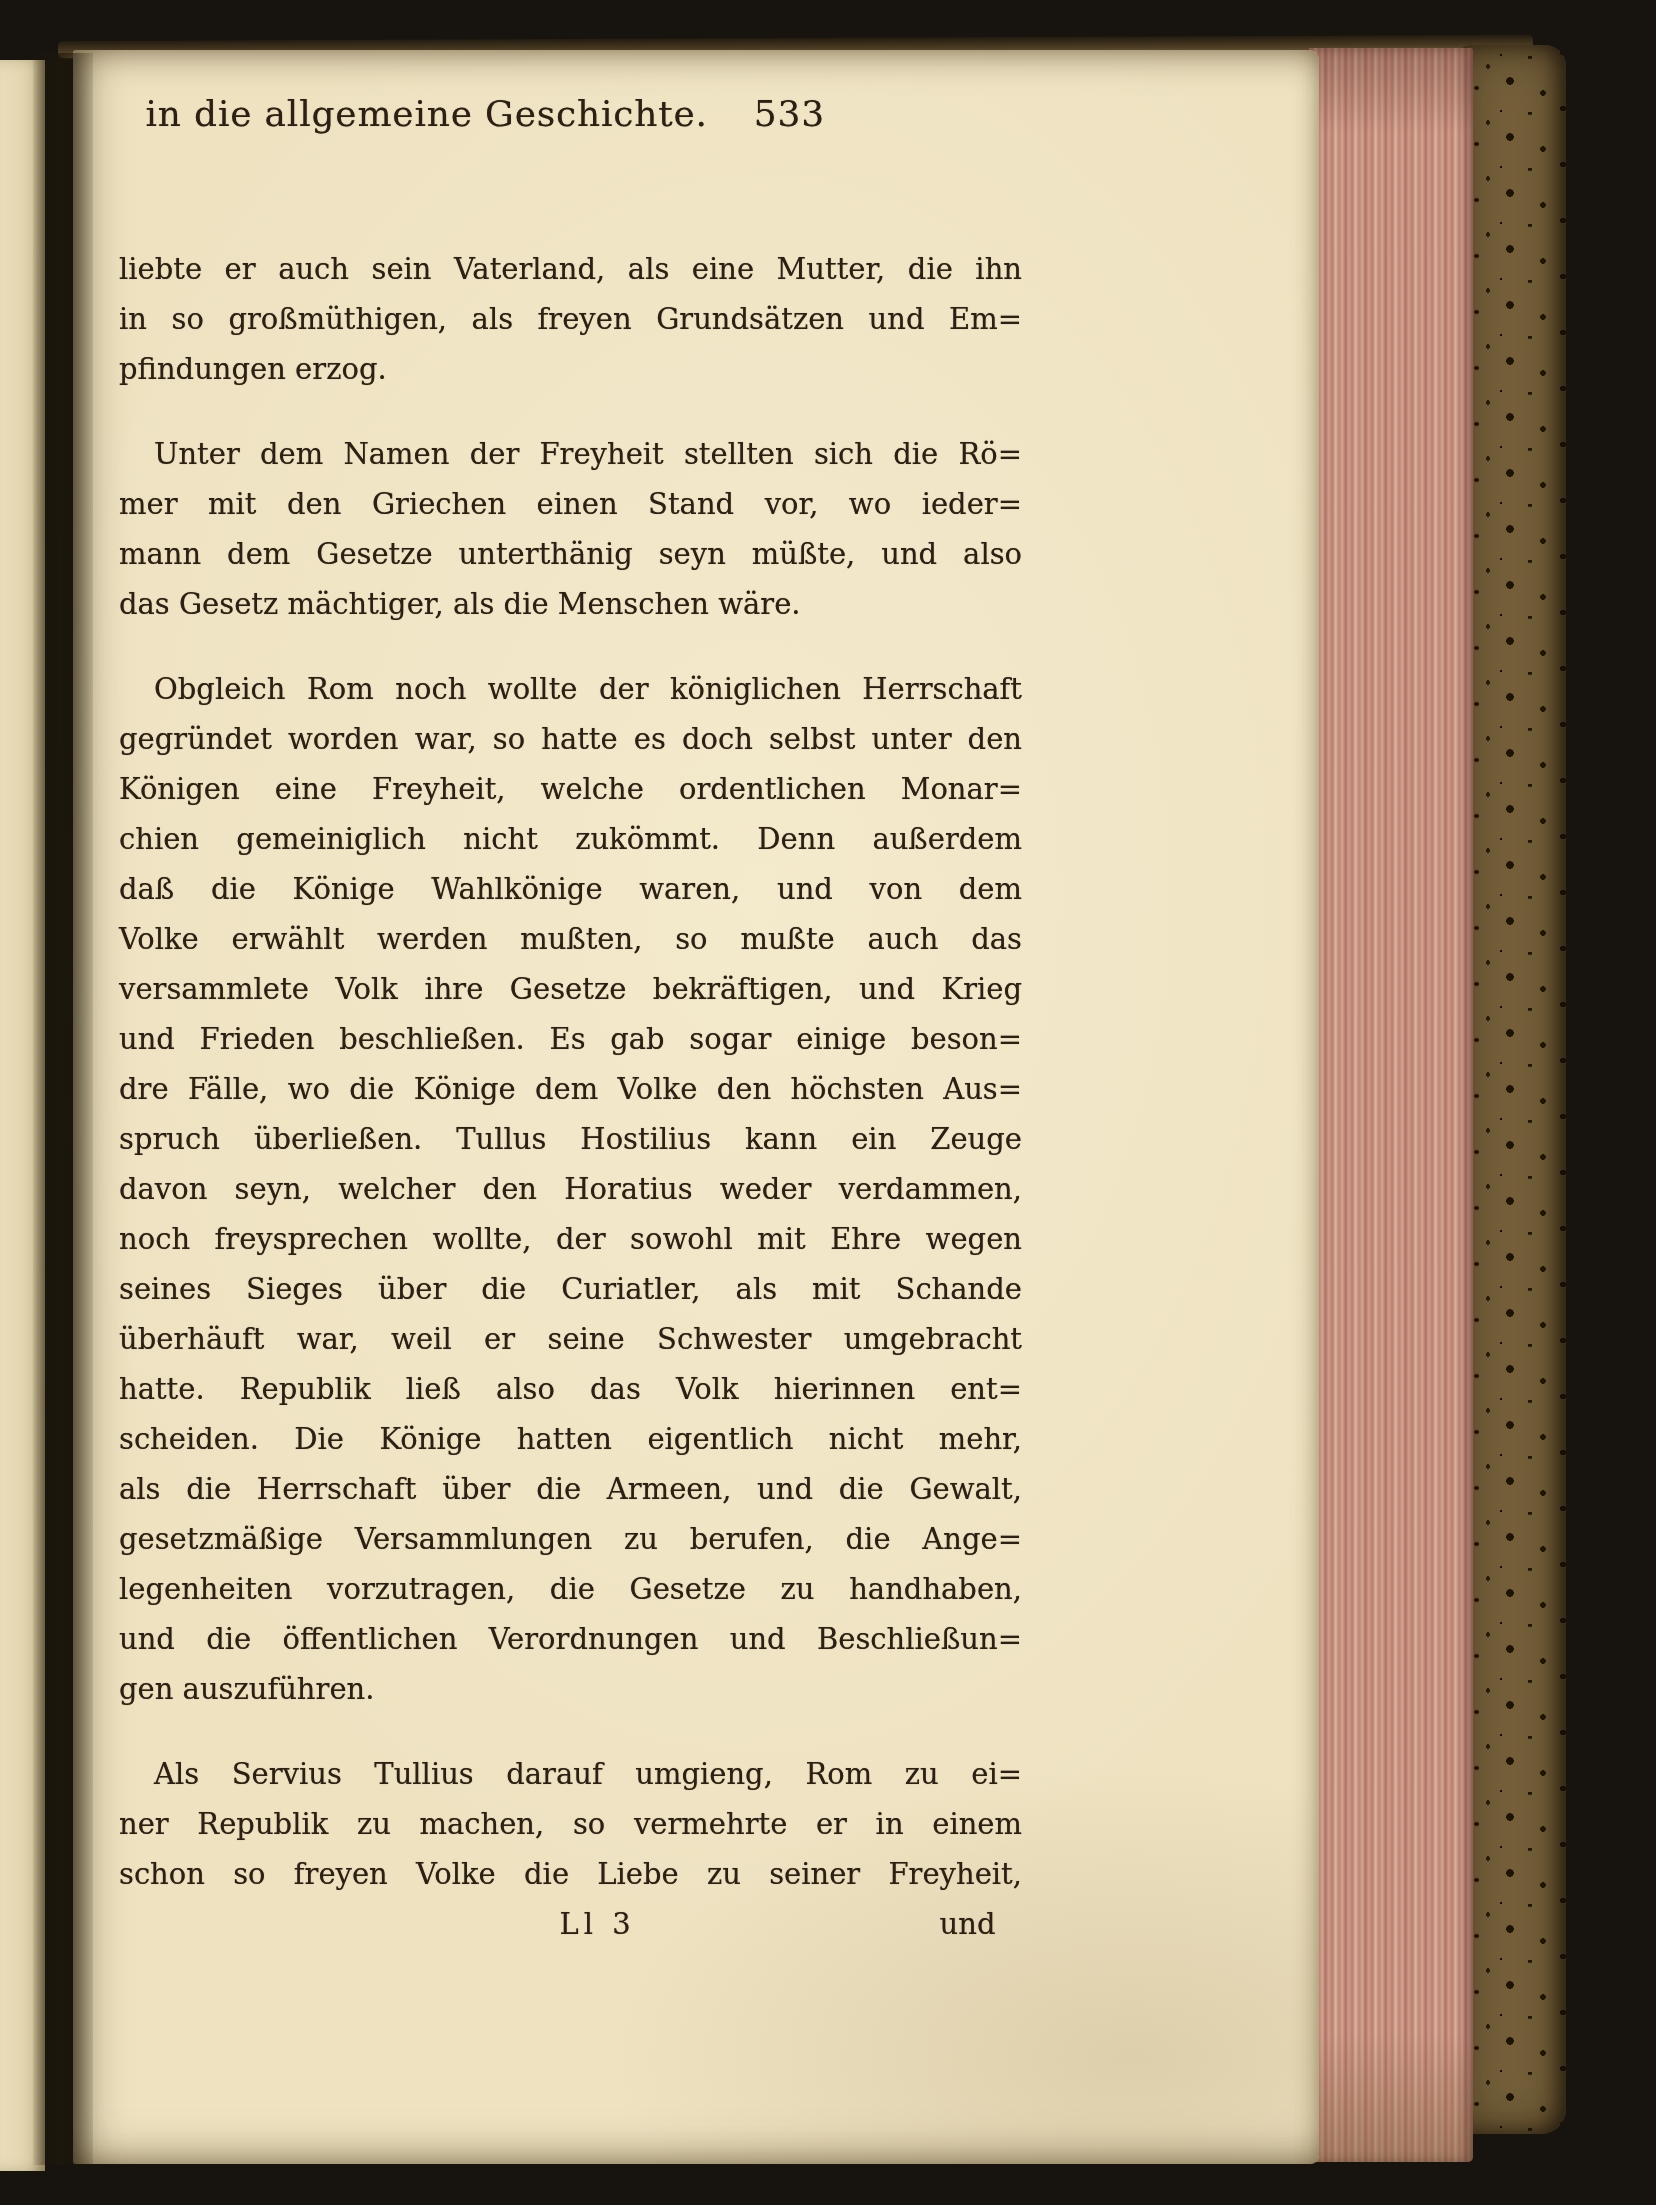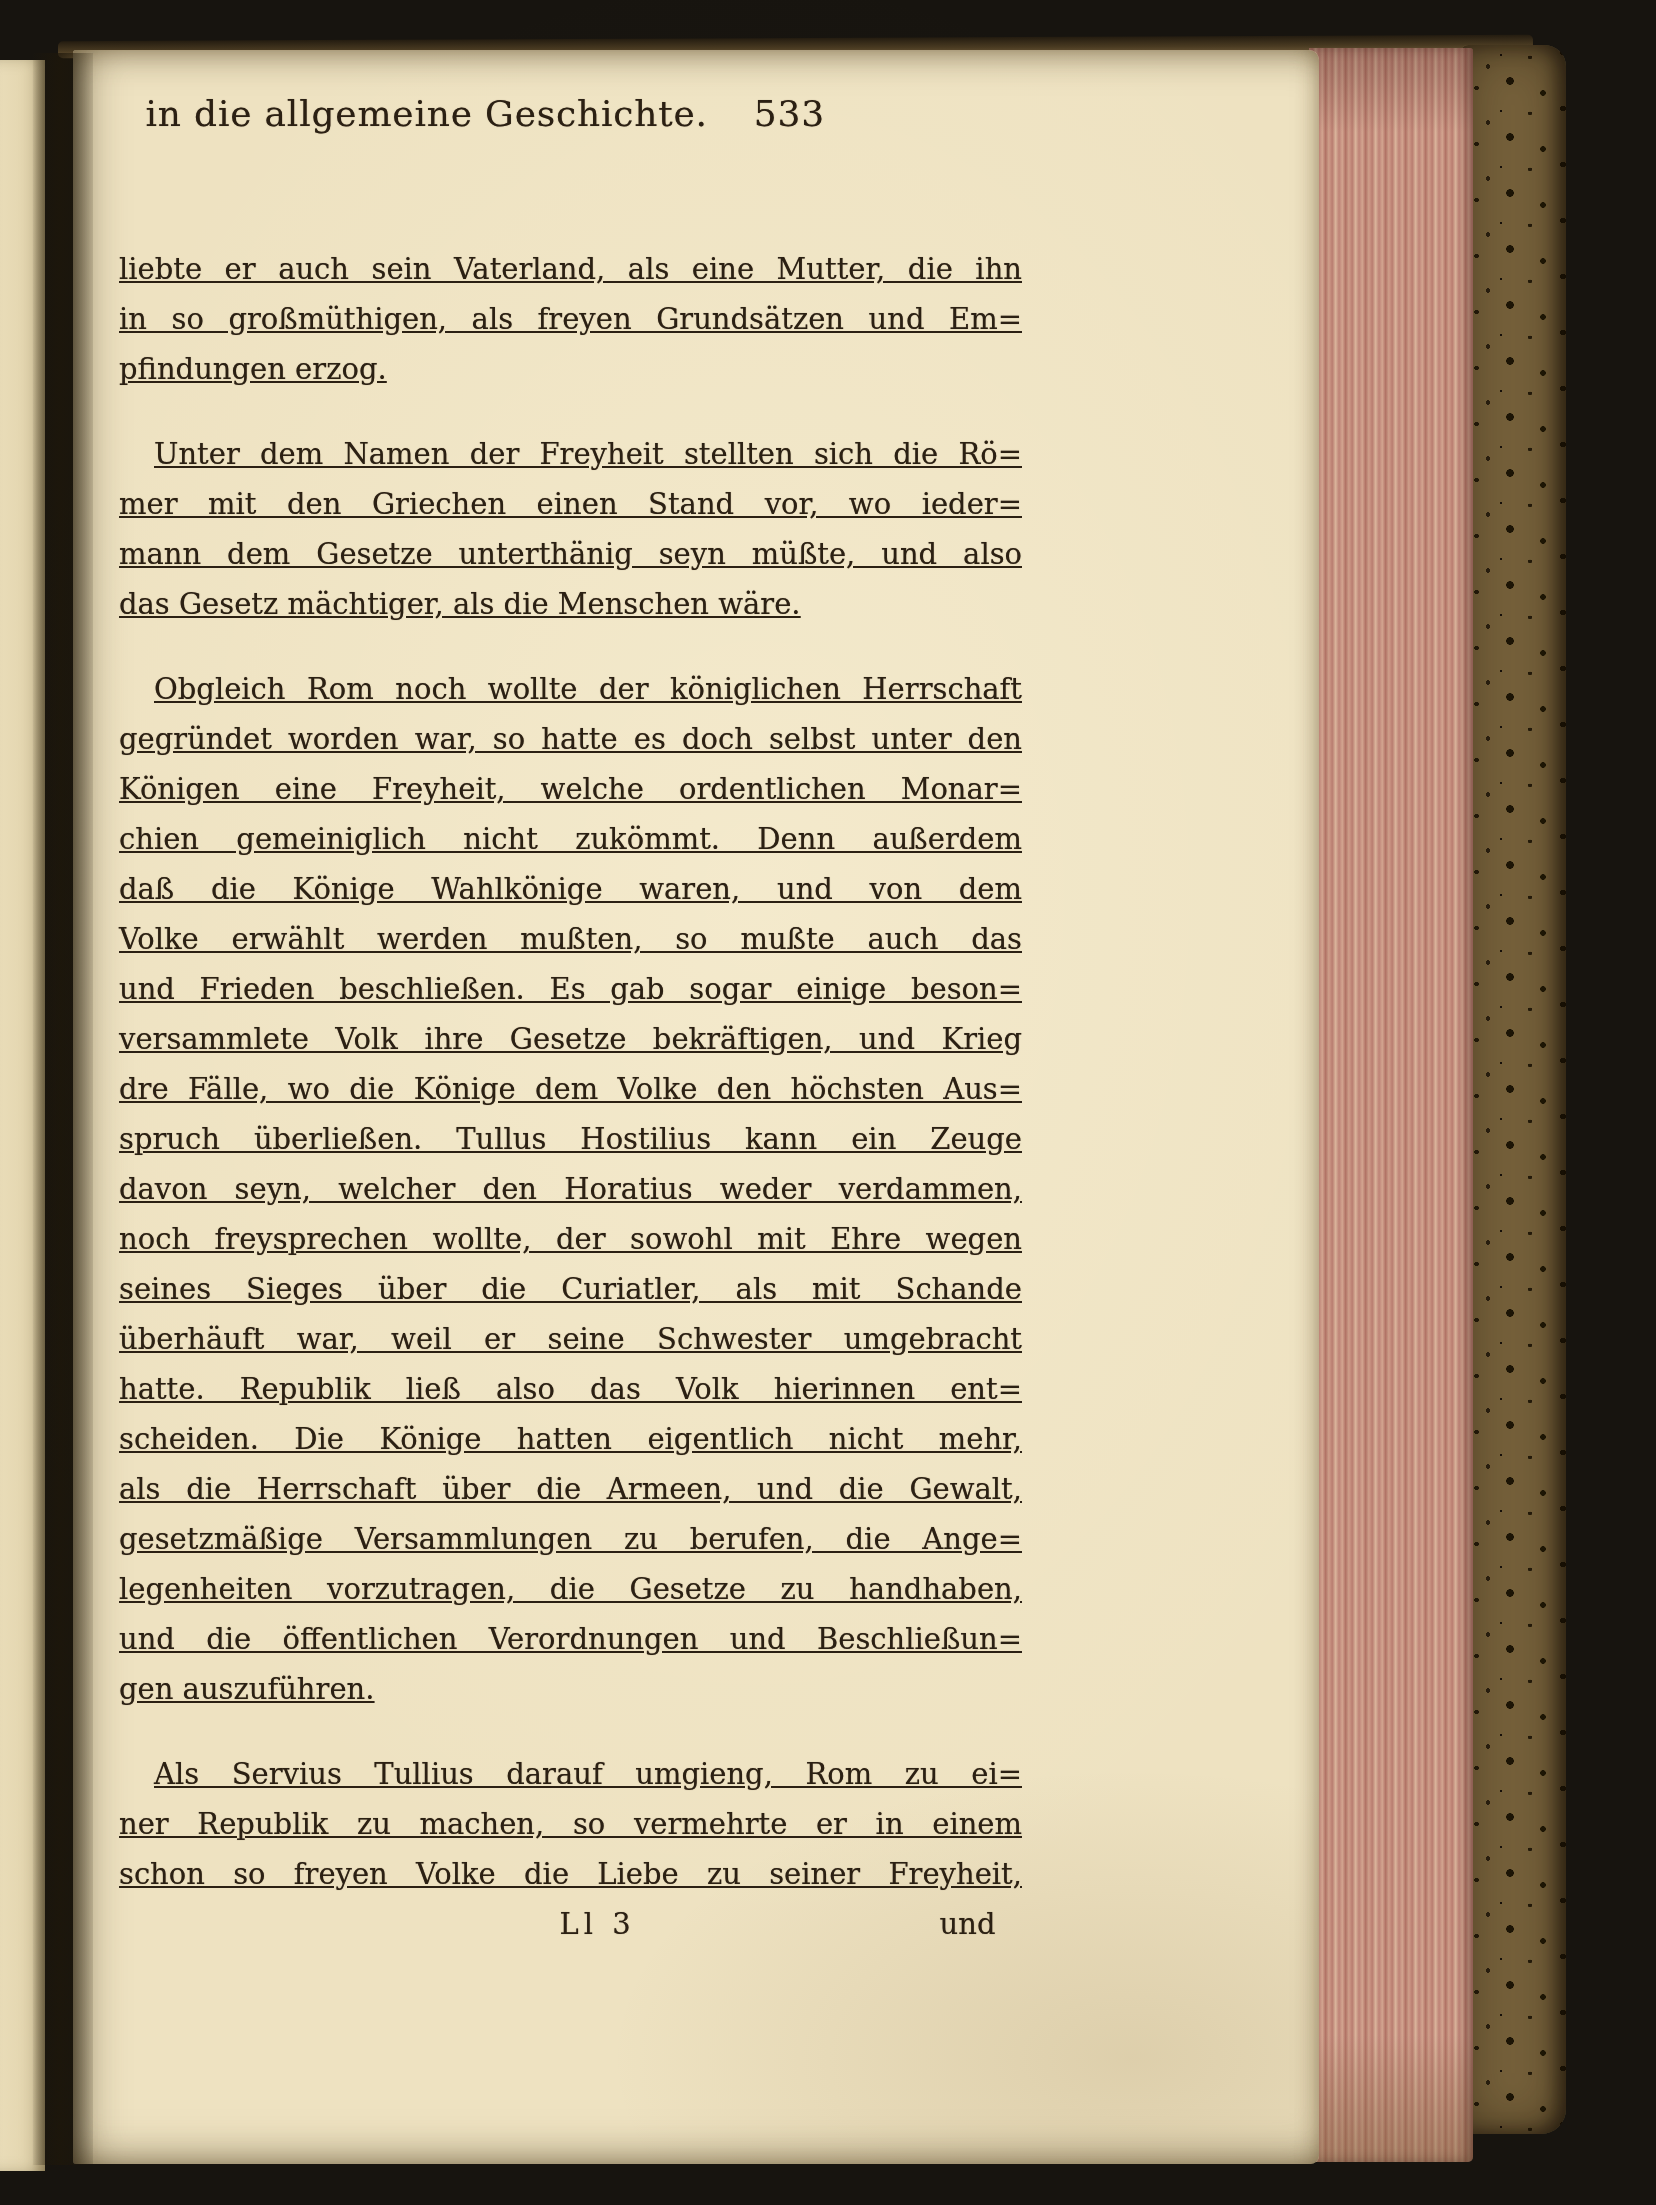--- a/index.html
+++ b/index.html
@@ -87,21 +87,20 @@
     font-size:36px;letter-spacing:0.8px;white-space:nowrap;
   }
   .header .pagenum{margin-left:46px;}
   .bodytext{margin-top:101px;font-size:29px;line-height:50px;}
   .para{margin:0 0 35px 0;}
   .para:last-child{margin-bottom:0;}
   .line{
     display:block;
     text-align:justify;
     text-align-last:justify;
-    text-decoration:underline;
   }
   .line.first{text-indent:35px;}
   .line.no-just{text-align:left;text-align-last:left;}
   .sigline{position:relative;height:50px;font-size:29px;line-height:50px;}
   .sig{position:absolute;left:53%;transform:translateX(-50%);letter-spacing:5px;}
   .catch{position:absolute;right:26.5px;margin-left:46px;}
 </style>
 </head>
 <body>
 
@@ -132,22 +131,22 @@
             <span class="line">mann dem Gesetze unterthänig seyn müßte, und also</span>
             <span class="line no-just">das Gesetz mächtiger, als die Menschen wäre.</span>
           </div>
           <div class="para">
             <span class="line first">Obgleich Rom noch wollte der königlichen Herrschaft</span>
             <span class="line">gegründet worden war, so hatte es doch selbst unter den</span>
             <span class="line">Königen eine Freyheit, welche ordentlichen Monar=</span>
             <span class="line">chien gemeiniglich nicht zukömmt.   Denn außerdem</span>
             <span class="line">daß die Könige Wahlkönige waren, und von dem</span>
             <span class="line">Volke erwählt werden mußten, so mußte auch das</span>
+            <span class="line">versammlete Volk ihre Gesetze bekräftigen, und Krieg</span>
             <span class="line">und Frieden beschließen.   Es gab sogar einige beson=</span>
-            <span class="line">versammlete Volk ihre Gesetze bekräftigen, und Krieg</span>
             <span class="line">dre Fälle, wo die Könige dem Volke den höchsten Aus=</span>
             <span class="line">spruch überließen.   Tullus Hostilius kann ein Zeuge</span>
             <span class="line">davon seyn, welcher den Horatius weder verdammen,</span>
             <span class="line">noch freysprechen wollte, der sowohl mit Ehre wegen</span>
             <span class="line">seines Sieges über die Curiatler, als mit Schande</span>
             <span class="line">überhäuft war, weil er seine Schwester umgebracht</span>
             <span class="line">hatte.   Republik ließ also das Volk hierinnen ent=</span>
             <span class="line">scheiden.   Die Könige hatten eigentlich nicht mehr,</span>
             <span class="line">als die Herrschaft über die Armeen, und die Gewalt,</span>
             <span class="line">gesetzmäßige Versammlungen zu berufen, die Ange=</span>

